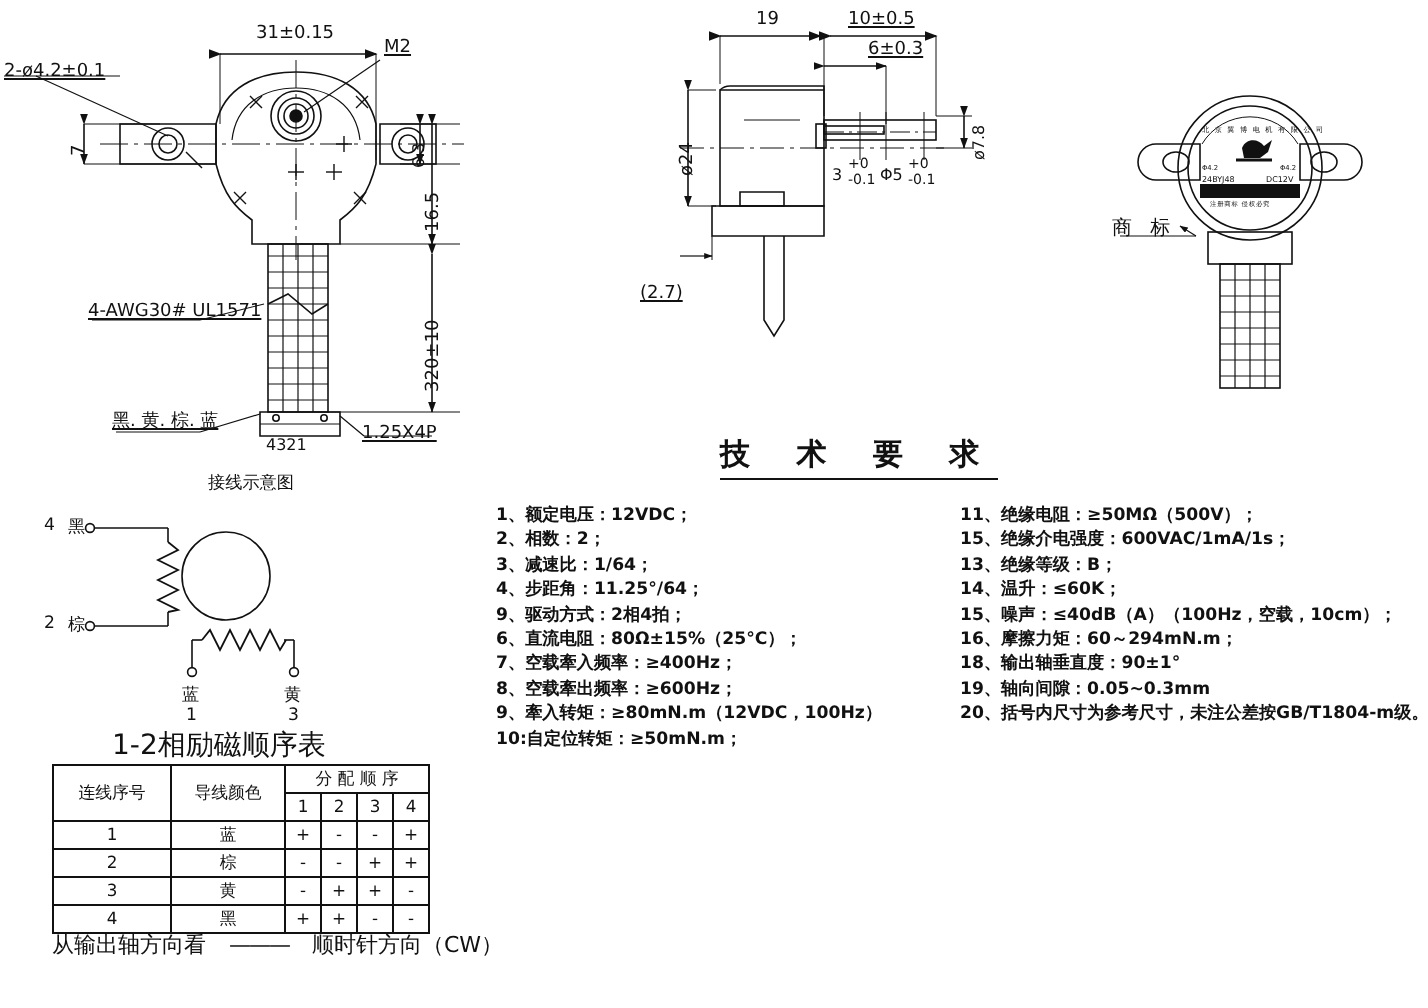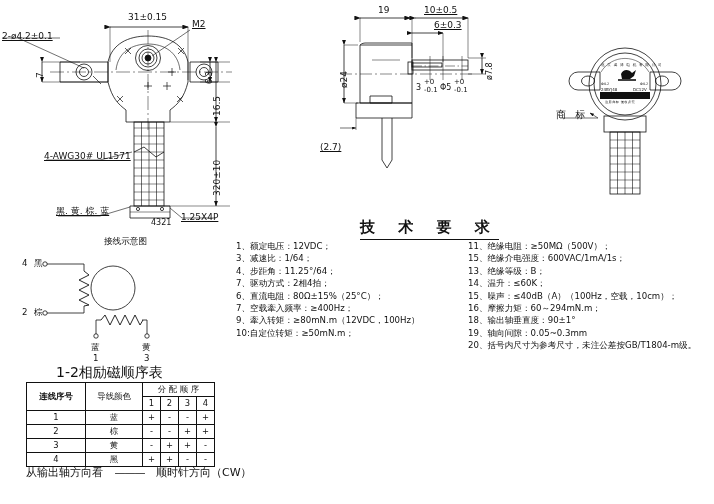--- a/index.html
+++ b/index.html
@@ -16,35 +16,35 @@
   .vert{transform-origin:0 0;}
   .ul{text-decoration:underline;}
 
   
   .specTitle{
     position:absolute;left:360px;top:218px;font-size:15px;font-weight:bold;
     letter-spacing:9px;border-bottom:1.4px solid #111;padding-bottom:2px;
   }
   .specCol{position:absolute;font-size:8.6px;line-height:12.4px;white-space:nowrap;}
   .specCol li{list-style:none;margin:0;padding:0;}
-  .specCol ol{margin:0;padding:0;}
+  .specCol ol{margin:12px;padding:0;font-weight:bold;}
   #specLeft{left:236px;top:240px;}
   #specRight{left:468px;top:240px;}
 
   
   .tblCaption{position:absolute;left:56px;top:364px;font-size:14px;}
   table.exc{
     position:absolute;left:26px;top:382px;border-collapse:collapse;
     font-size:8.4px;background:#fff;
   }
   table.exc td,table.exc th{
     border:1px solid #111;text-align:center;padding:0;font-weight:normal;
     height:13px;line-height:13px;
   }
-  table.exc .c1{width:58px;font-weight:bold;}
+  table.exc .c1{width:58px;}
   table.exc .c2{width:56px;}
   table.exc .cs{width:17px;}
   .tblFoot{position:absolute;left:26px;top:465px;font-size:11px;white-space:nowrap;}
   .tblFoot .dash{letter-spacing:-1px;}
 
   
   .wl{position:absolute;font-size:8.6px;}
 </style>
 </head>
 <body>
@@ -271,21 +271,21 @@
 
 <div class="lbl ul" style="left:2px;top:32px;">2-ø4.2±0.1</div>
 <div class="lbl" style="left:128px;top:13px;">31±0.15</div>
 <div class="lbl ul" style="left:192px;top:20px;">M2</div>
 <div class="lbl vert" style="left:36px;top:78px;transform:rotate(-90deg);">7</div>
 <div class="lbl s8 vert" style="left:206px;top:84px;transform:rotate(-90deg);">6.3</div>
 <div class="lbl vert" style="left:213px;top:116px;transform:rotate(-90deg);">16.5</div>
 <div class="lbl vert" style="left:213px;top:196px;transform:rotate(-90deg);">320±10</div>
 <div class="lbl ul" style="left:44px;top:152px;">4-AWG30#  UL1571</div>
 <div class="lbl ul" style="left:56px;top:207px;">黑. 黄. 棕. 蓝</div>
-<div class="lbl s8" style="left:151px;top:219px;">4321</div>
+<div class="lbl s8" style="left:133px;top:219px;">4321</div>
 <div class="lbl ul" style="left:181px;top:213px;">1.25X4P</div>
 
 <div class="lbl" style="left:378px;top:6px;">19</div>
 <div class="lbl ul" style="left:424px;top:6px;">10±0.5</div>
 <div class="lbl ul" style="left:434px;top:21px;">6±0.3</div>
 <div class="lbl vert" style="left:340px;top:88px;transform:rotate(-90deg);">ø24</div>
 <div class="lbl s8 vert" style="left:486px;top:80px;transform:rotate(-90deg);">ø7.8</div>
 <div class="lbl s8" style="left:416px;top:84px;">3</div>
 <div class="lbl s7" style="left:424px;top:79px;">+0</div>
 <div class="lbl s7" style="left:424px;top:87px;">-0.1</div>
@@ -310,25 +310,27 @@
 <div class="wl" style="left:91px;top:342px;">蓝</div>
 <div class="wl" style="left:93px;top:353px;">1</div>
 <div class="wl" style="left:142px;top:342px;">黄</div>
 <div class="wl" style="left:144px;top:353px;">3</div>
 
 <div class="specTitle">技 术 要 求</div>
 
 <div class="specCol" id="specLeft">
   <ol>
     <li>1、额定电压：12VDC；</li>
+    <li>2、相数：2；</li>
     <li>3、减速比：1/64；</li>
     <li>4、步距角：11.25°/64；</li>
-    <li>7、驱动方式：2相4拍；</li>
+    <li>9、驱动方式：2相4拍；</li>
     <li>6、直流电阻：80Ω±15%（25°C）；</li>
     <li>7、空载牽入频率：≥400Hz；</li>
+    <li>8、空载牽出频率：≥600Hz；</li>
     <li>9、牽入转矩：≥80mN.m（12VDC，100Hz）</li>
     <li>10:自定位转矩：≥50mN.m；</li>
   </ol>
 </div>
 
 <div class="specCol" id="specRight">
   <ol>
     <li>11、绝缘电阻：≥50MΩ（500V）；</li>
     <li>15、绝缘介电强度：600VAC/1mA/1s；</li>
     <li>13、绝缘等级：B；</li>

